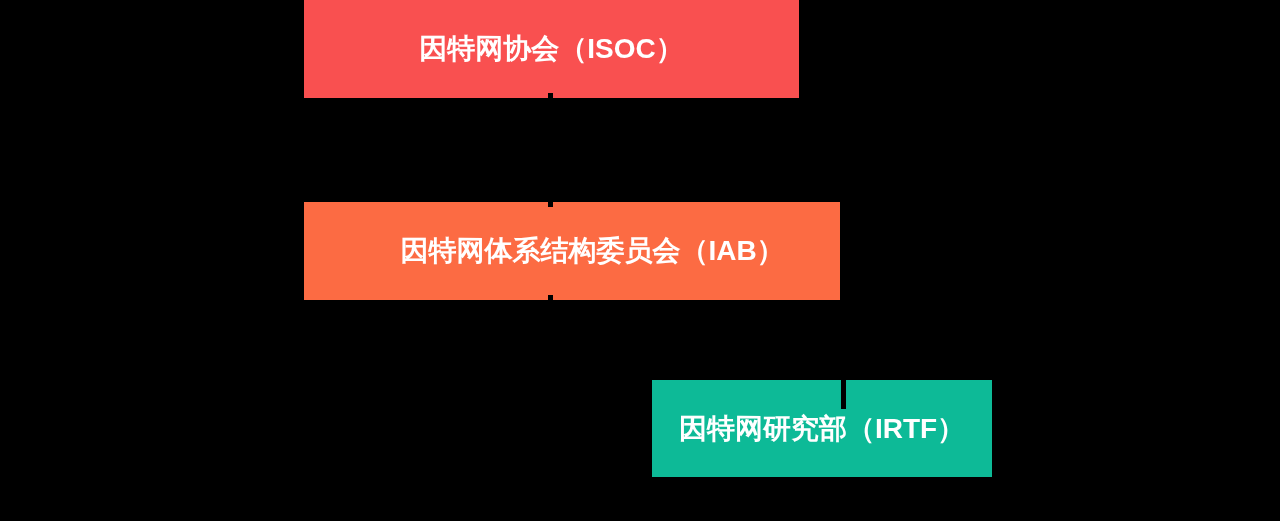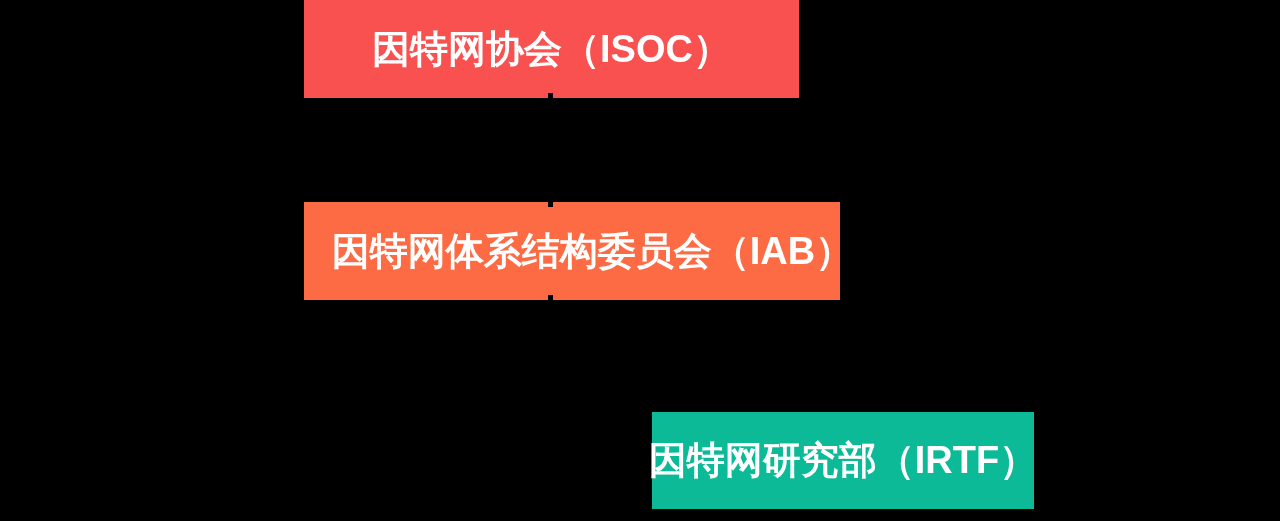--- a/index.html
+++ b/index.html
@@ -15,30 +15,30 @@
     overflow: hidden;
     font-family: "Liberation Sans", "DejaVu Sans", sans-serif;
   }
   .node {
     position: absolute;
     z-index: 1;
     display: flex;
     align-items: center;
     justify-content: center;
     color: #ffffff;
-    font-size: 38px;
+    font-size: 28px;
     font-weight: bold;
     letter-spacing: 0;
     text-align: center;
     white-space: nowrap;
   }
   .node-isoc { left: 304px; top: 0;    width: 495px; height: 98px; }
   .node-iab  { left: 304px; top: 202px; width: 495px; height: 98px; padding-left: 41px; }
   .node-ietf { left: 70px;  top: 404px; width: 382px; height: 97px; }
-  .node-irtf { left: 652px; top: 412px; width: 382px; height: 97px; align-items: center; }
+  .node-irtf { left: 652px; top: 380px; width: 340px; height: 97px; align-items: center; }
 
   
   .connector {
     position: absolute;
     z-index: 2;
   }
   .conn-isoc-iab   { left: 548px; top: 93px;  width: 5px;   height: 114px; }
   .conn-iab-down   { left: 548px; top: 295px; width: 5px;   height: 57px;  }
   .conn-horizontal { left: 258px; top: 348px; width: 588px; height: 5px;   }
   .conn-ietf-up    { left: 258px; top: 348px; width: 5px;   height: 61px;  }

